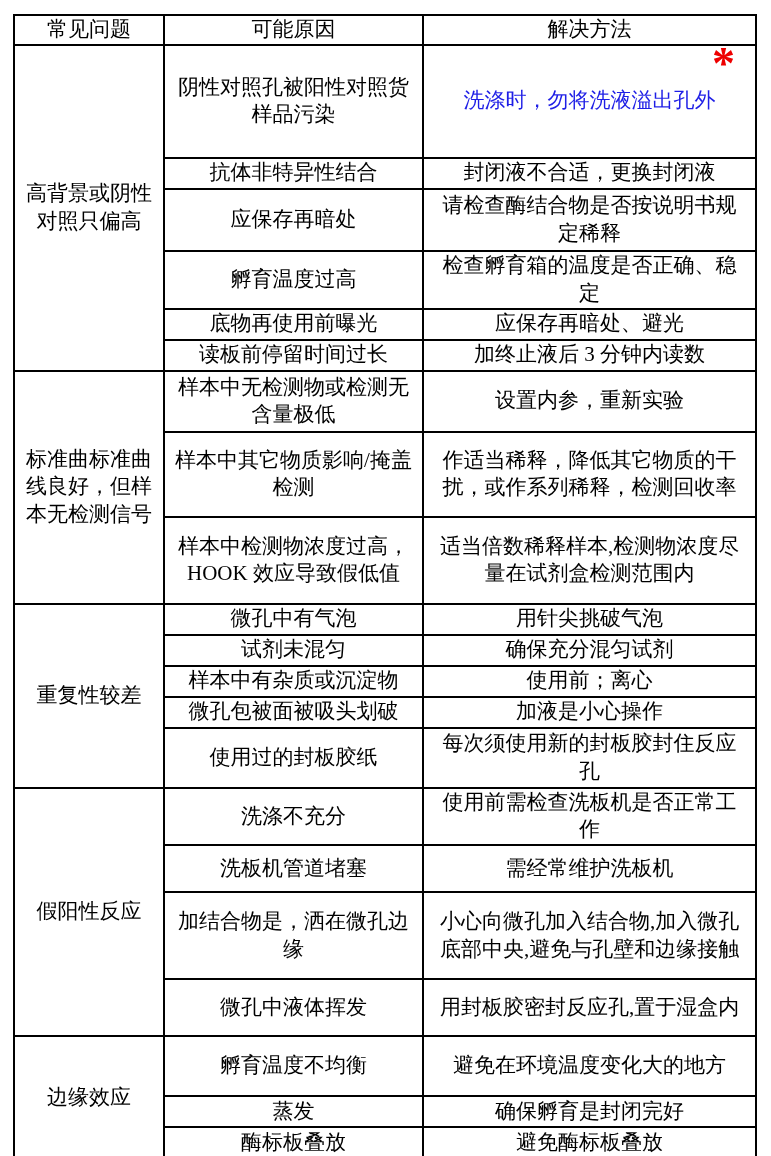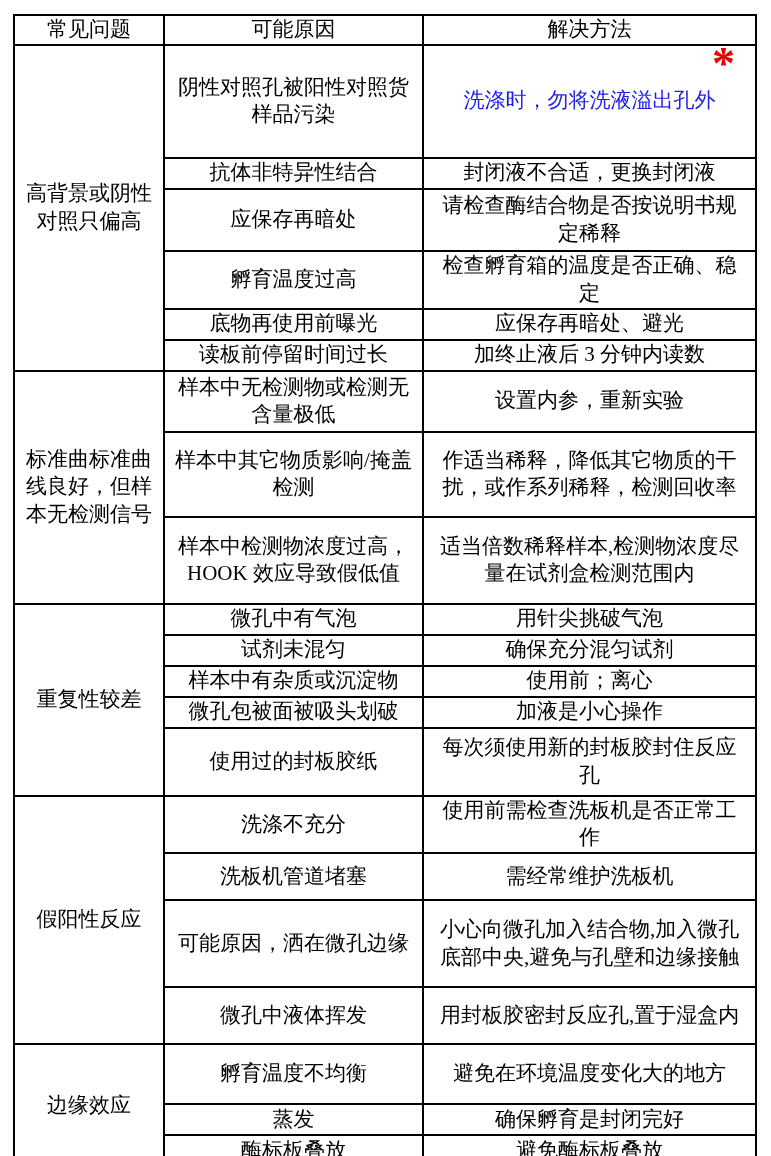--- a/index.html
+++ b/index.html
@@ -117,36 +117,36 @@
       <td>确保充分混匀试剂</td>
     </tr>
     <tr style="height:31px">
       <td>样本中有杂质或沉淀物</td>
       <td>使用前；离心</td>
     </tr>
     <tr style="height:31px">
       <td>微孔包被面被吸头划破</td>
       <td>加液是小心操作</td>
     </tr>
-    <tr style="height:68px">
+    <tr style="height:60px">
       <td>使用过的封板胶纸</td>
       <td>每次须使用新的封板胶封住反应孔</td>
     </tr>
 
     <tr style="height:57px">
       <td rowspan="4">假阳性反应</td>
       <td>洗涤不充分</td>
       <td>使用前需检查洗板机是否正常工作</td>
     </tr>
     <tr style="height:47px">
       <td>洗板机管道堵塞</td>
       <td>需经常维护洗板机</td>
     </tr>
     <tr style="height:87px">
-      <td>可能原因，洒在微孔边缘</td>
+      <td>加结合物是，洒在微孔边缘</td>
       <td>小心向微孔加入结合物,加入微孔底部中央,避免与孔壁和边缘接触</td>
     </tr>
     <tr style="height:57px">
       <td>微孔中液体挥发</td>
       <td>用封板胶密封反应孔,置于湿盒内</td>
     </tr>
 
     <tr style="height:60px">
       <td rowspan="3">边缘效应</td>
       <td>孵育温度不均衡</td>

